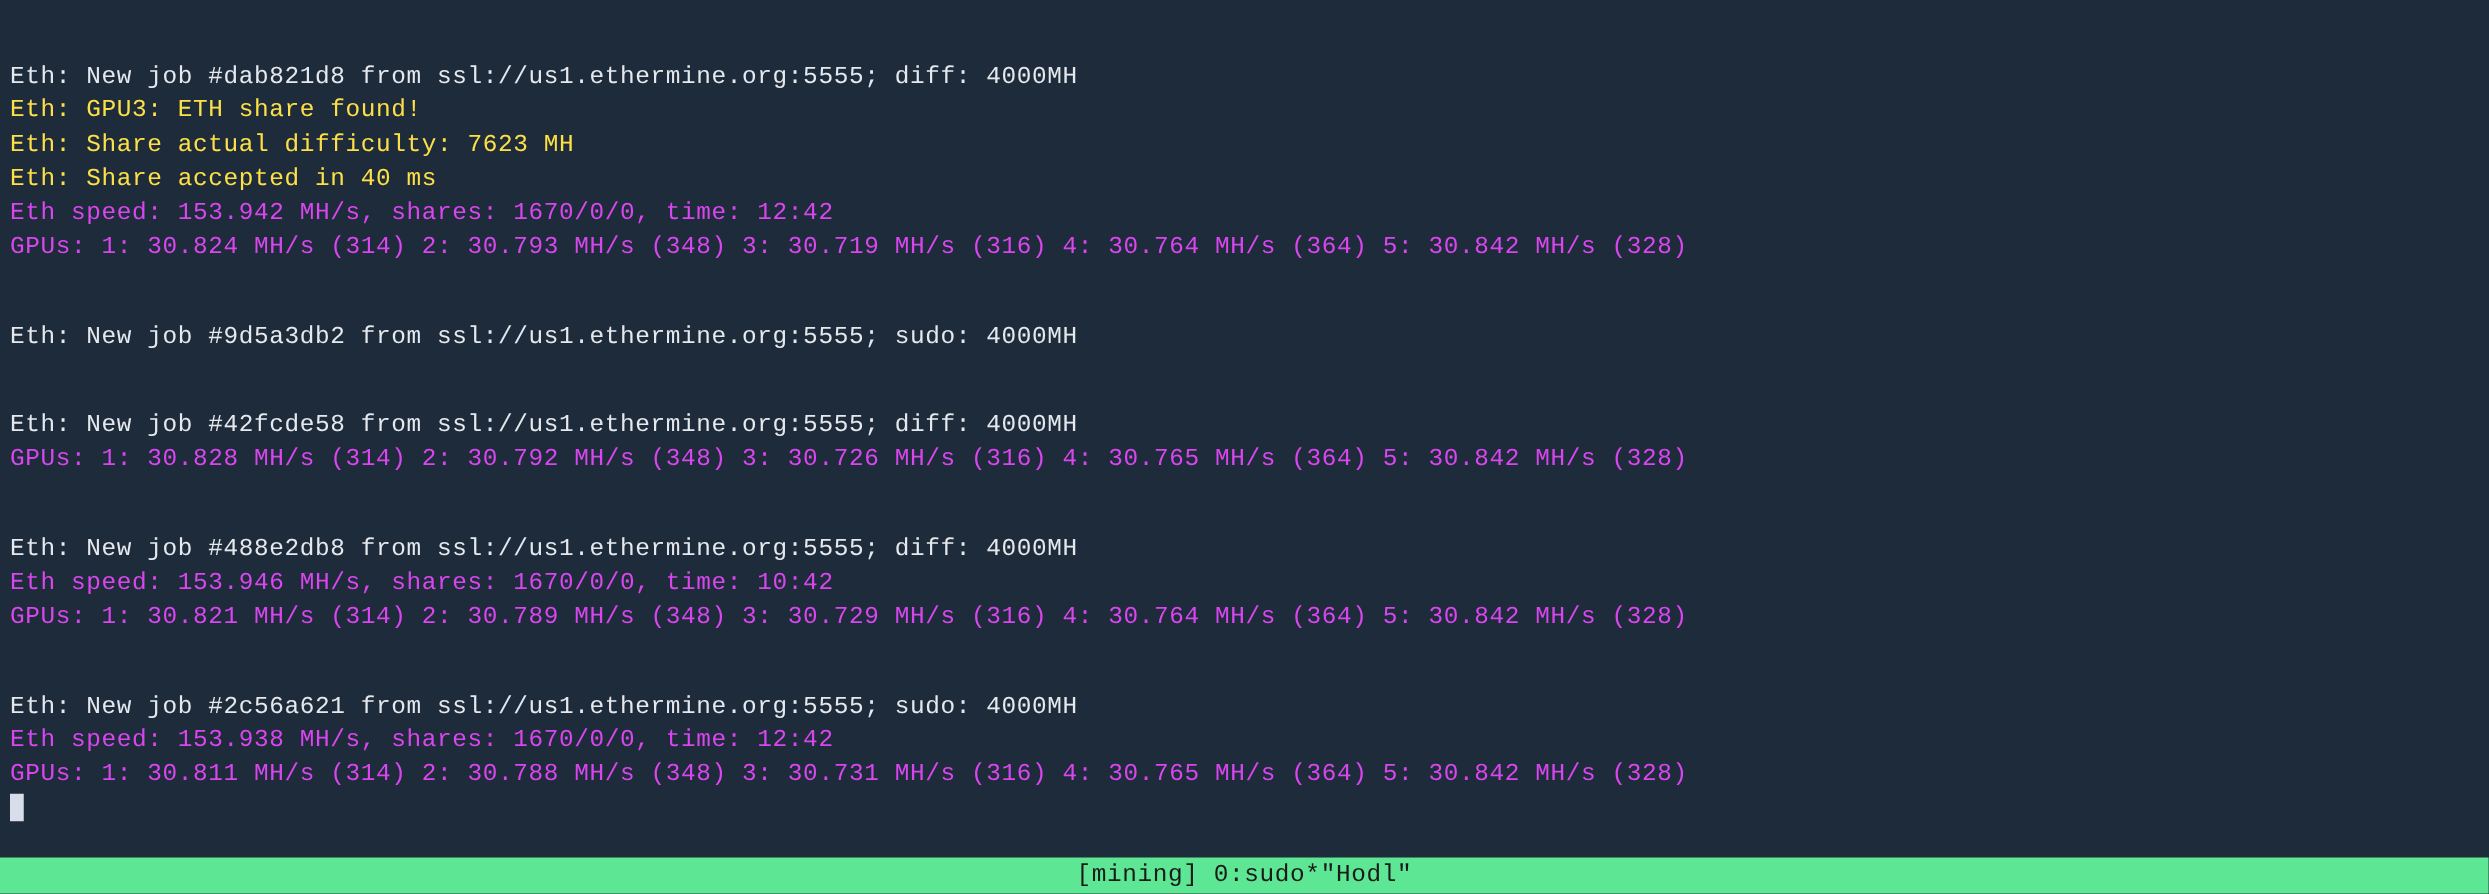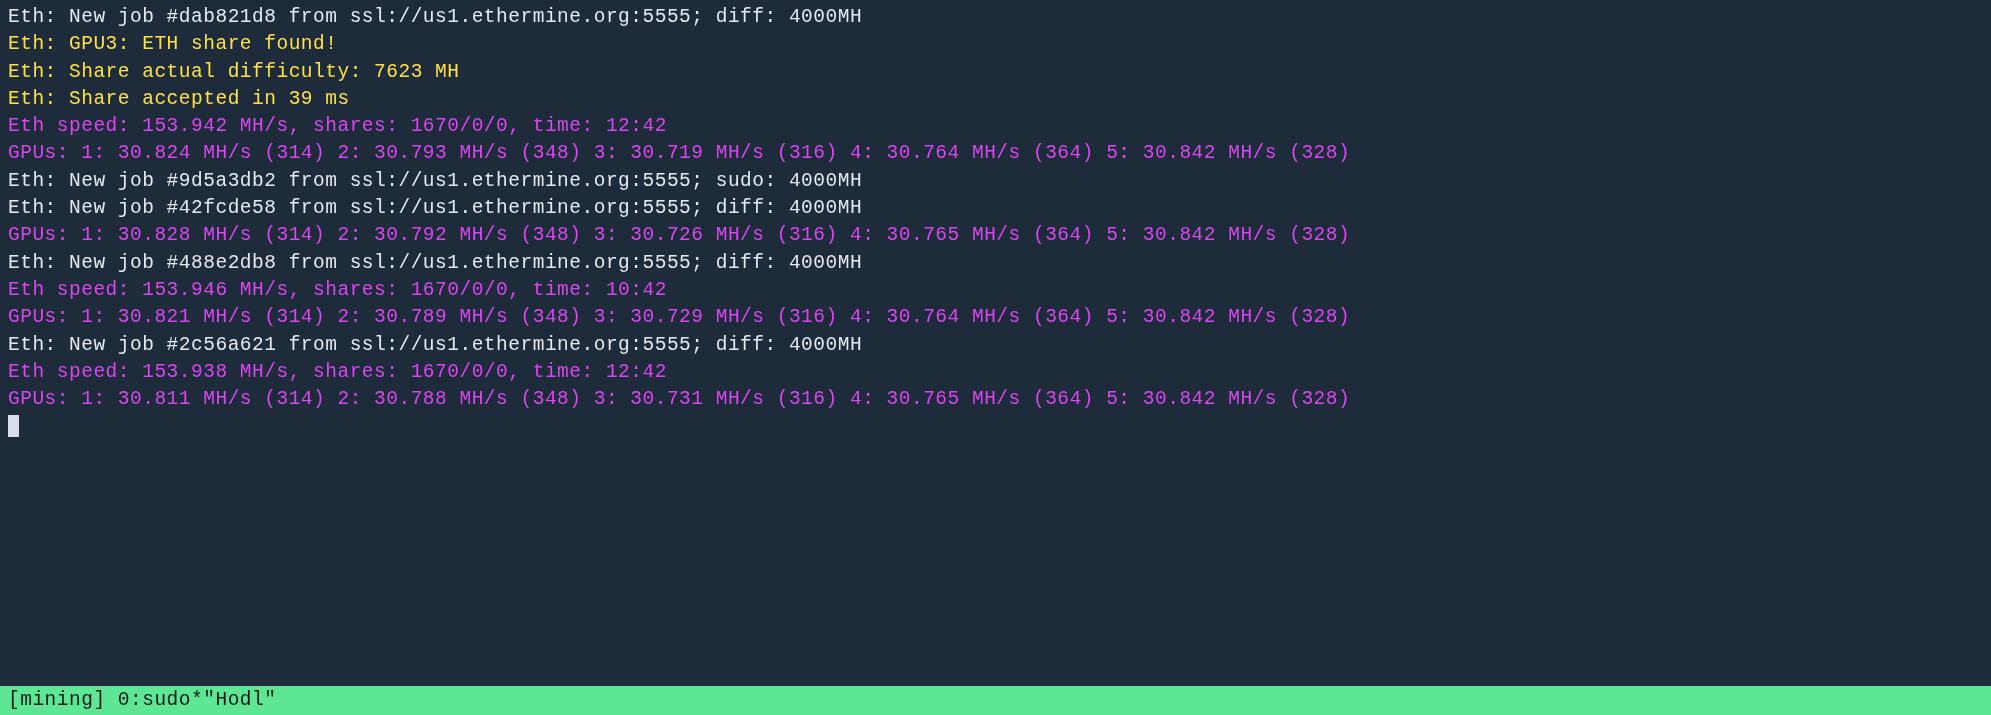--- a/index.html
+++ b/index.html
@@ -18,21 +18,21 @@
       position: relative;
     }
     .terminal {
       padding: 4px 8px;
       color: #d8dee9;
     }
     .line {
       white-space: pre;
       letter-spacing: 0.5px;
     }
-    .white { color: #e5e8ed; }
+    .white { color: #e5e8ed; margin-top: 44px; }
     .green { color: #fde047; }
     .cyan { color: #d946ef; }
     .cursor {
       display: inline-block;
       background: #d8dee9;
       width: 11px;
       height: 22px;
       vertical-align: text-bottom;
     }
     .statusbar {
@@ -40,47 +40,47 @@
       bottom: 0;
       left: 0;
       right: 0;
       background: #5de694;
       color: #1a1a1a;
       padding: 1px 8px;
       font-family: 'Consolas', 'Monaco', 'Courier New', monospace;
       font-size: 19.5px;
       letter-spacing: 0.5px;
       display: flex;
-      justify-content: flex-start;
+      justify-content: center;
     }
     .statusbar .left {
       white-space: pre;
     }
     .statusbar .right {
       white-space: pre;
     }
   </style>
 </head>
 <body>
 
 <div class="terminal">
   <div id="lines-container">
       <div class="line white">Eth: New job #dab821d8 from ssl://us1.ethermine.org:5555; diff: 4000MH</div>
       <div class="line green">Eth: GPU3: ETH share found!</div>
       <div class="line green">Eth: Share actual difficulty: 7623 MH</div>
-      <div class="line green">Eth: Share accepted in 39 ms</div>
+      <div class="line green">Eth: Share accepted in 40 ms</div>
       <div class="line cyan">Eth speed: 153.942 MH/s, shares: 1670/0/0, time: 12:42</div>
       <div class="line cyan">GPUs: 1: 30.824 MH/s (314) 2: 30.793 MH/s (348) 3: 30.719 MH/s (316) 4: 30.764 MH/s (364) 5: 30.842 MH/s (328)</div>
       <div class="line white">Eth: New job #9d5a3db2 from ssl://us1.ethermine.org:5555; sudo: 4000MH</div>
       <div class="line white">Eth: New job #42fcde58 from ssl://us1.ethermine.org:5555; diff: 4000MH</div>
       <div class="line cyan">GPUs: 1: 30.828 MH/s (314) 2: 30.792 MH/s (348) 3: 30.726 MH/s (316) 4: 30.765 MH/s (364) 5: 30.842 MH/s (328)</div>
       <div class="line white">Eth: New job #488e2db8 from ssl://us1.ethermine.org:5555; diff: 4000MH</div>
       <div class="line cyan">Eth speed: 153.946 MH/s, shares: 1670/0/0, time: 10:42</div>
       <div class="line cyan">GPUs: 1: 30.821 MH/s (314) 2: 30.789 MH/s (348) 3: 30.729 MH/s (316) 4: 30.764 MH/s (364) 5: 30.842 MH/s (328)</div>
-      <div class="line white">Eth: New job #2c56a621 from ssl://us1.ethermine.org:5555; diff: 4000MH</div>
+      <div class="line white">Eth: New job #2c56a621 from ssl://us1.ethermine.org:5555; sudo: 4000MH</div>
       <div class="line cyan">Eth speed: 153.938 MH/s, shares: 1670/0/0, time: 12:42</div>
       <div class="line cyan">GPUs: 1: 30.811 MH/s (314) 2: 30.788 MH/s (348) 3: 30.731 MH/s (316) 4: 30.765 MH/s (364) 5: 30.842 MH/s (328)</div>
     </div>
   <div class="line"><span class="cursor"></span></div>
 </div>
 
 <div class="statusbar">
   <span class="left">[mining] 0:sudo*</span>
   <span class="right">"Hodl"</span>
 </div>

